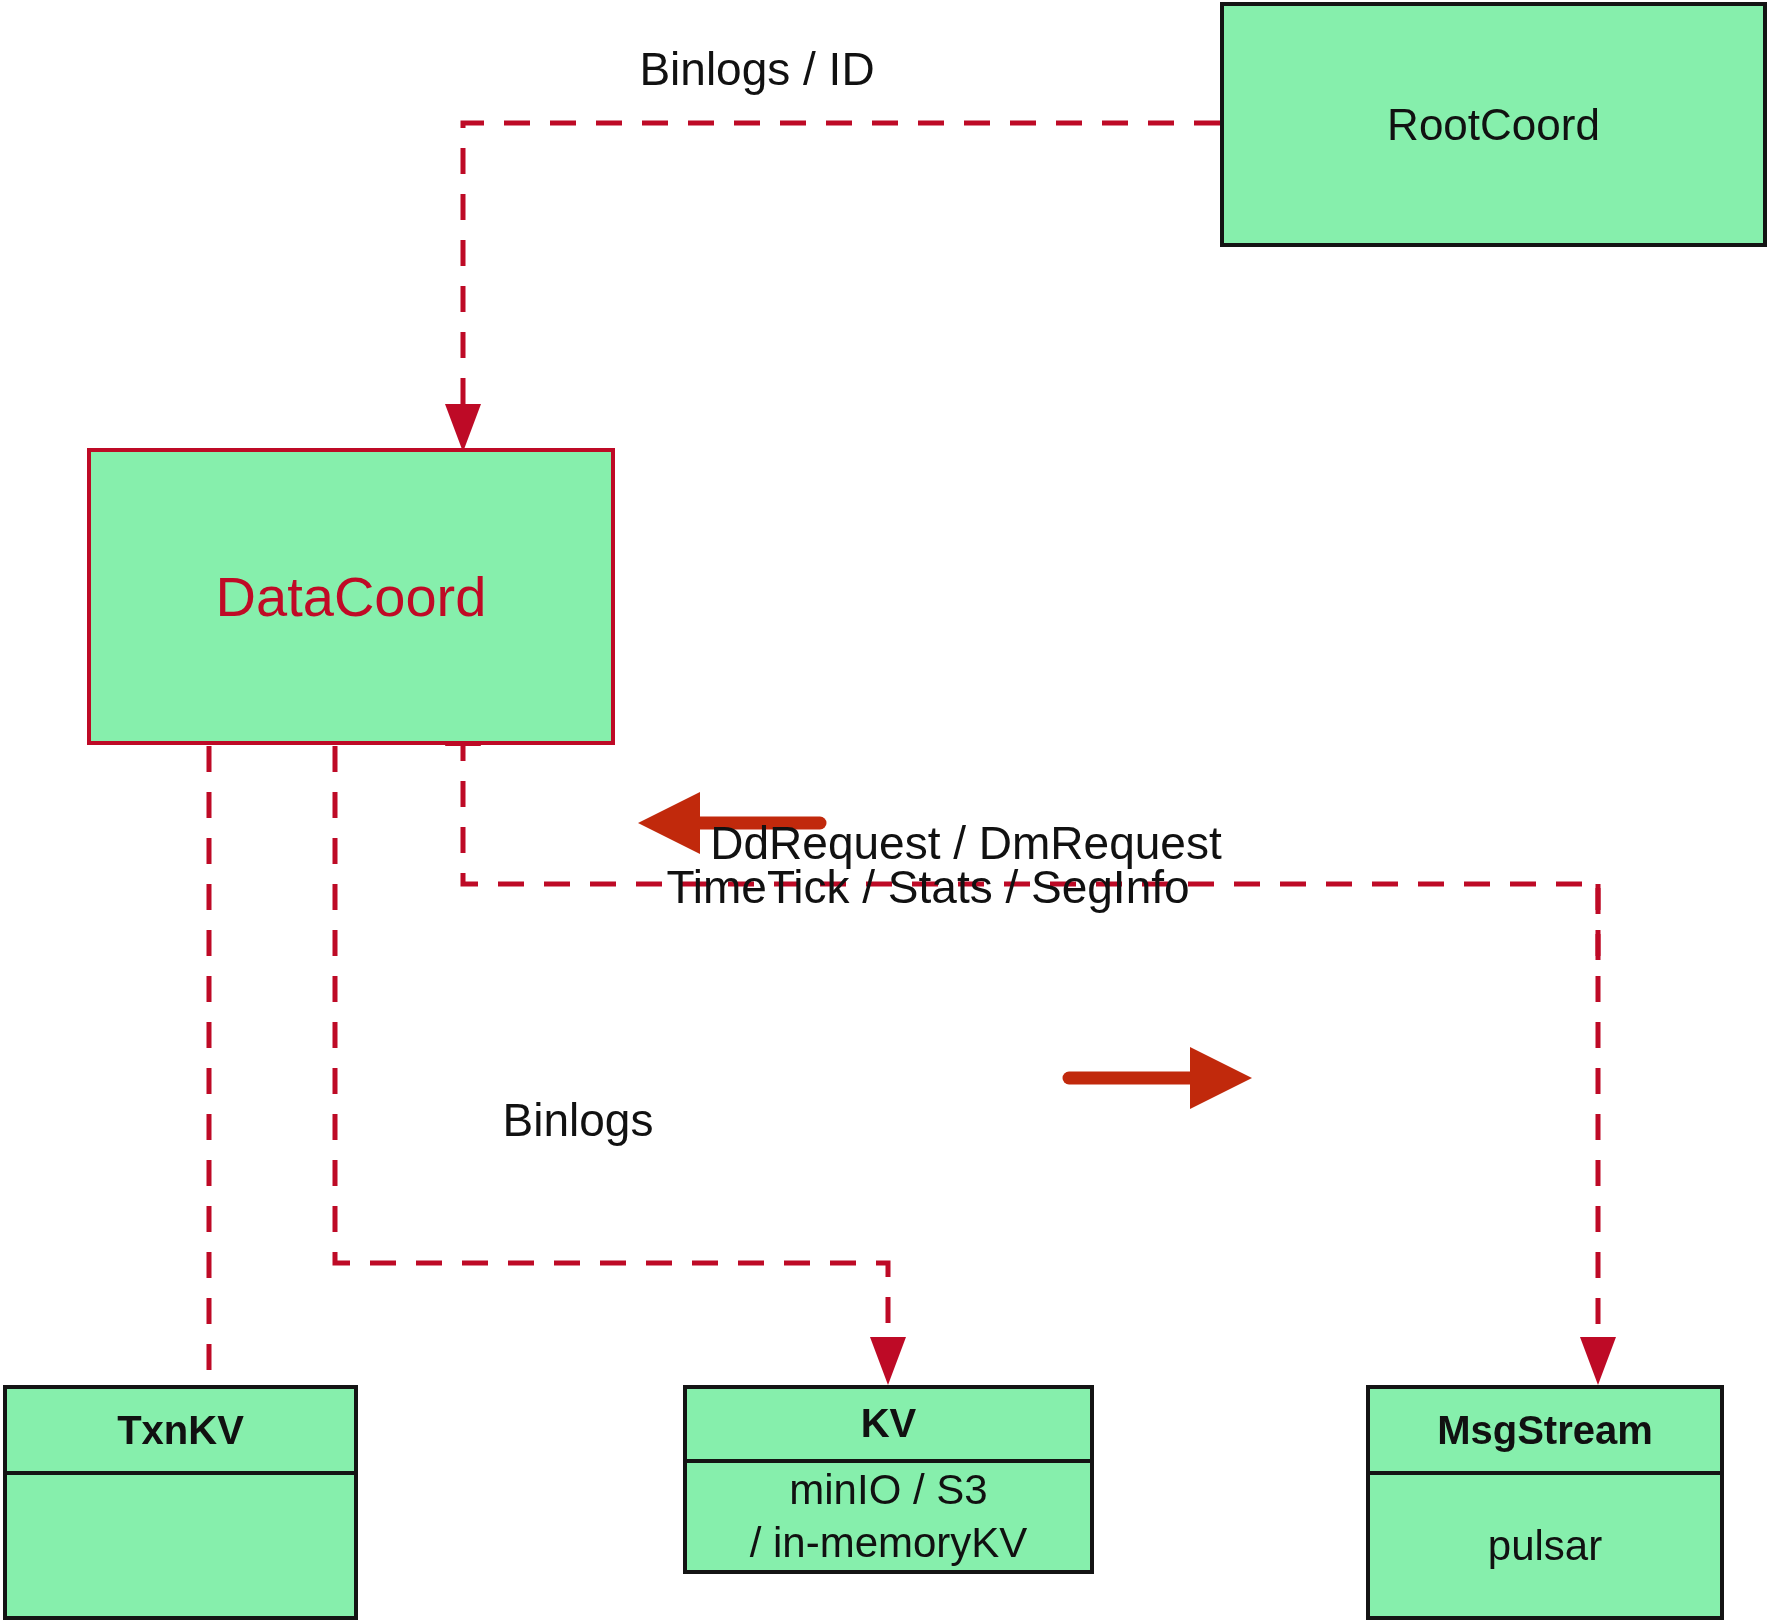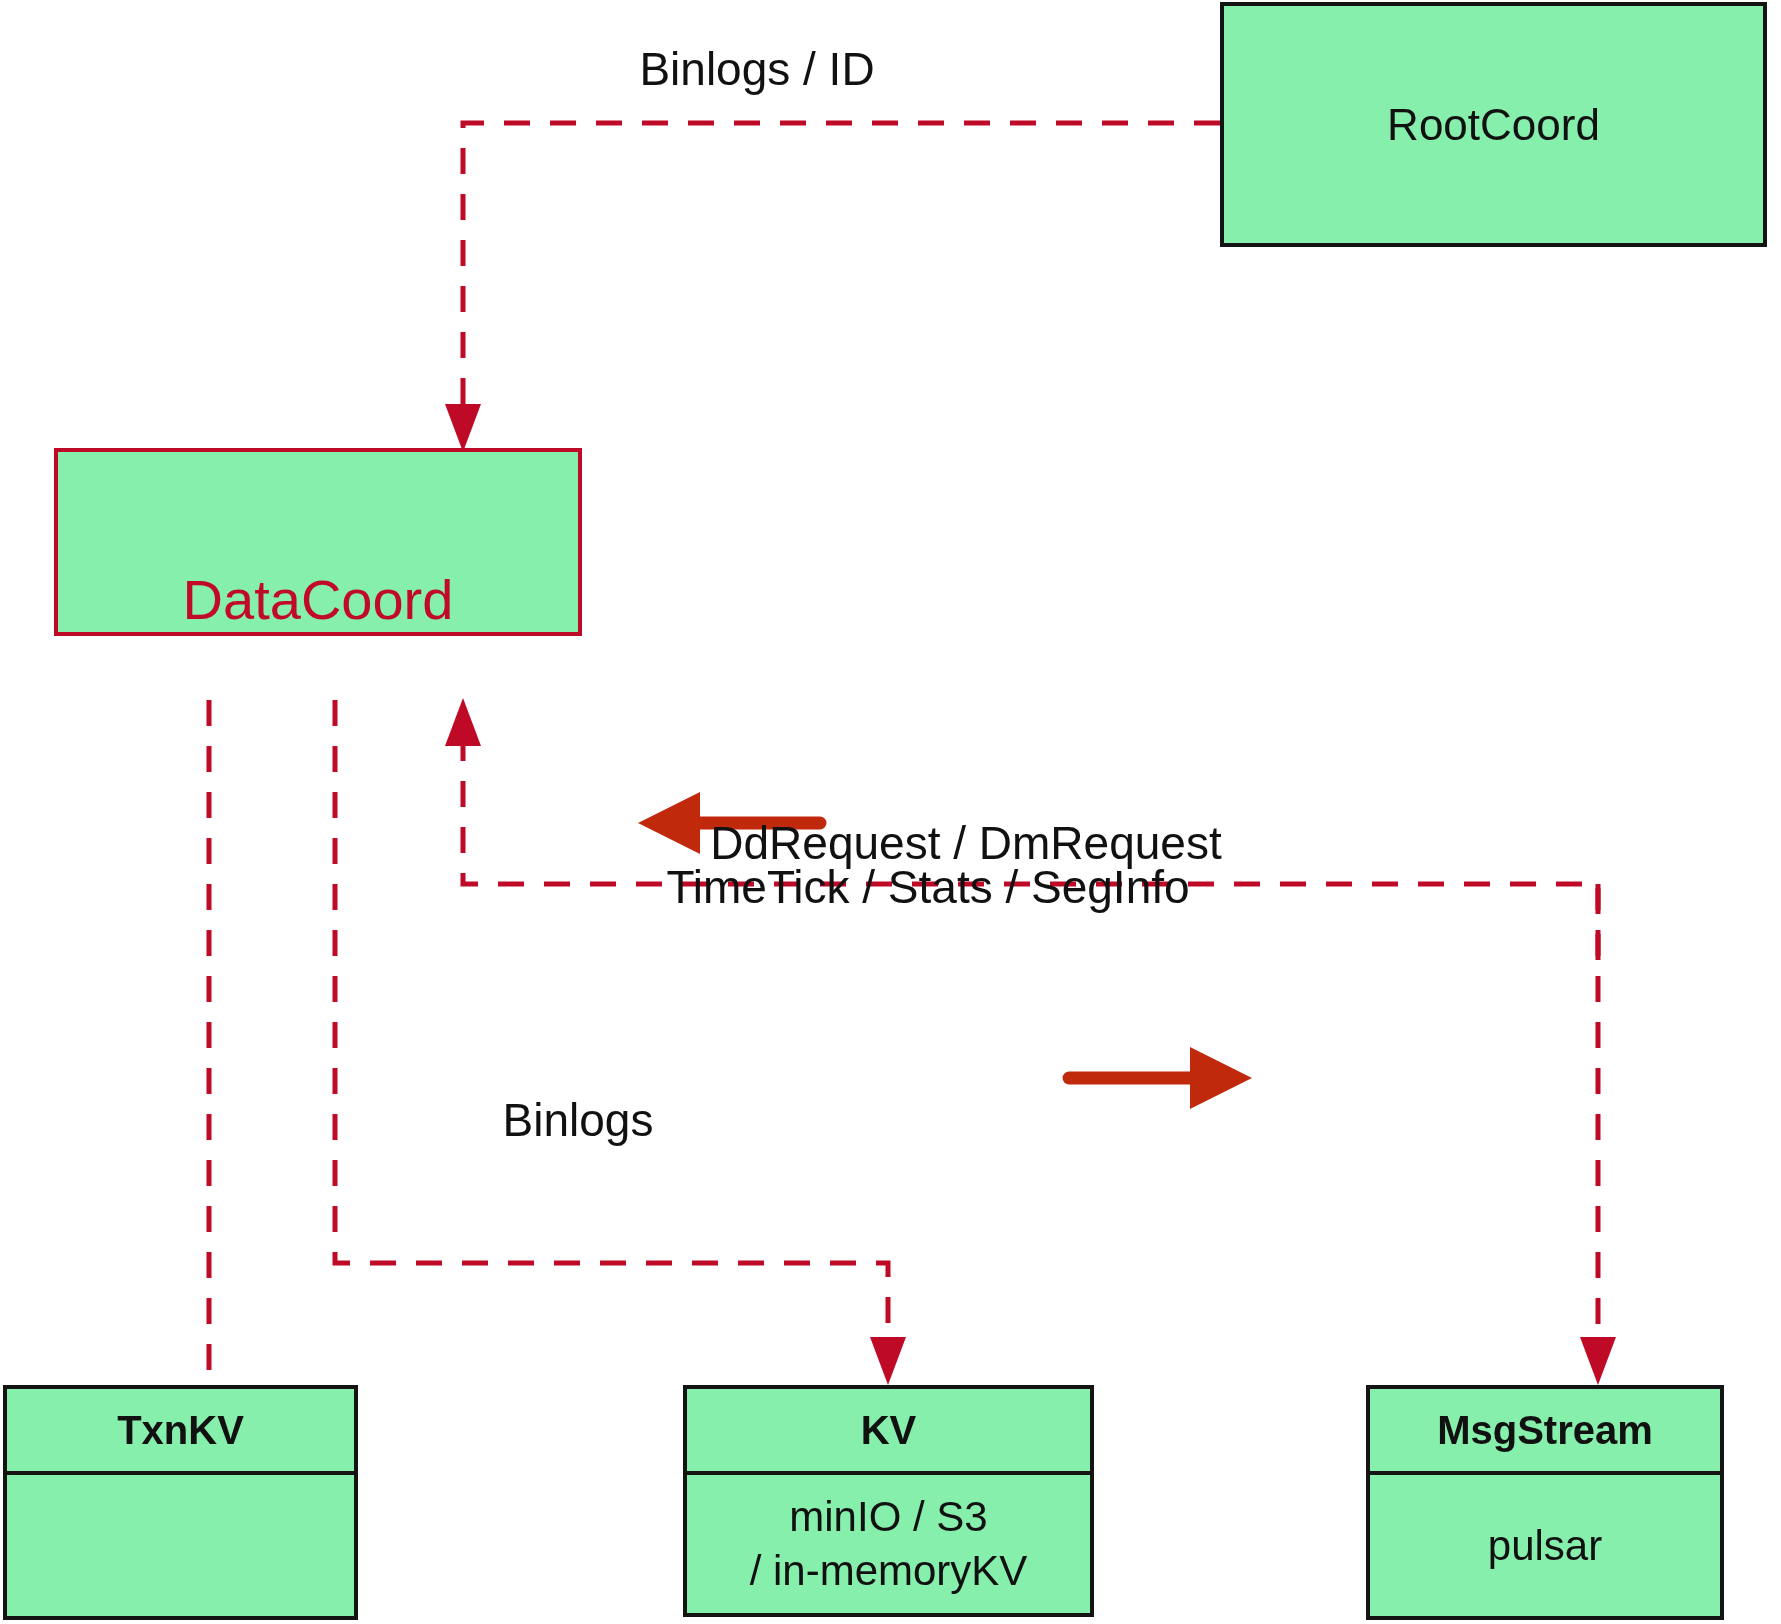--- a/index.html
+++ b/index.html
@@ -78,31 +78,31 @@
       <line class="solidarrow" x1="1069" y1="1078" x2="1200" y2="1078"></line>
       <polygon class="solidhead" points="1252,1078 1190,1047 1190,1109"></polygon>
     </g>
 
   </svg>
 
   <div class="node black" style="left:1220px;top:2px;width:547px;height:245px;display:flex;align-items:center;justify-content:center;">
     <div class="node-title">RootCoord</div>
   </div>
 
-  <div class="node red" style="left:54px;top:448px;width:528px;height:188px;display:flex;align-items:flex-end;justify-content:center;">
+  <div class="node red" style="left:87px;top:448px;width:528px;height:297px;display:flex;align-items:center;justify-content:center;">
     <div class="node-title redtext">DataCoord</div>
   </div>
 
   <div class="node black" style="left:3px;top:1385px;width:355px;height:235px;display:flex;flex-direction:column;">
     <div class="section-head" style="display:flex;align-items:center;justify-content:center;">
       <div class="node-title bold">TxnKV</div>
     </div>
   </div>
 
-  <div class="node black" style="left:683px;top:1385px;width:411px;height:232px;display:flex;flex-direction:column;">
+  <div class="node black" style="left:683px;top:1385px;width:411px;height:189px;display:flex;flex-direction:column;">
     <div class="section-head" style="display:flex;align-items:center;justify-content:center;">
       <div class="node-title bold">KV</div>
     </div>
     <div class="section-body" style="flex:1;">
       <div>minIO / S3</div>
       <div>/ in-memoryKV</div>
     </div>
   </div>
 
   <div class="node black" style="left:1366px;top:1385px;width:358px;height:235px;display:flex;flex-direction:column;">

